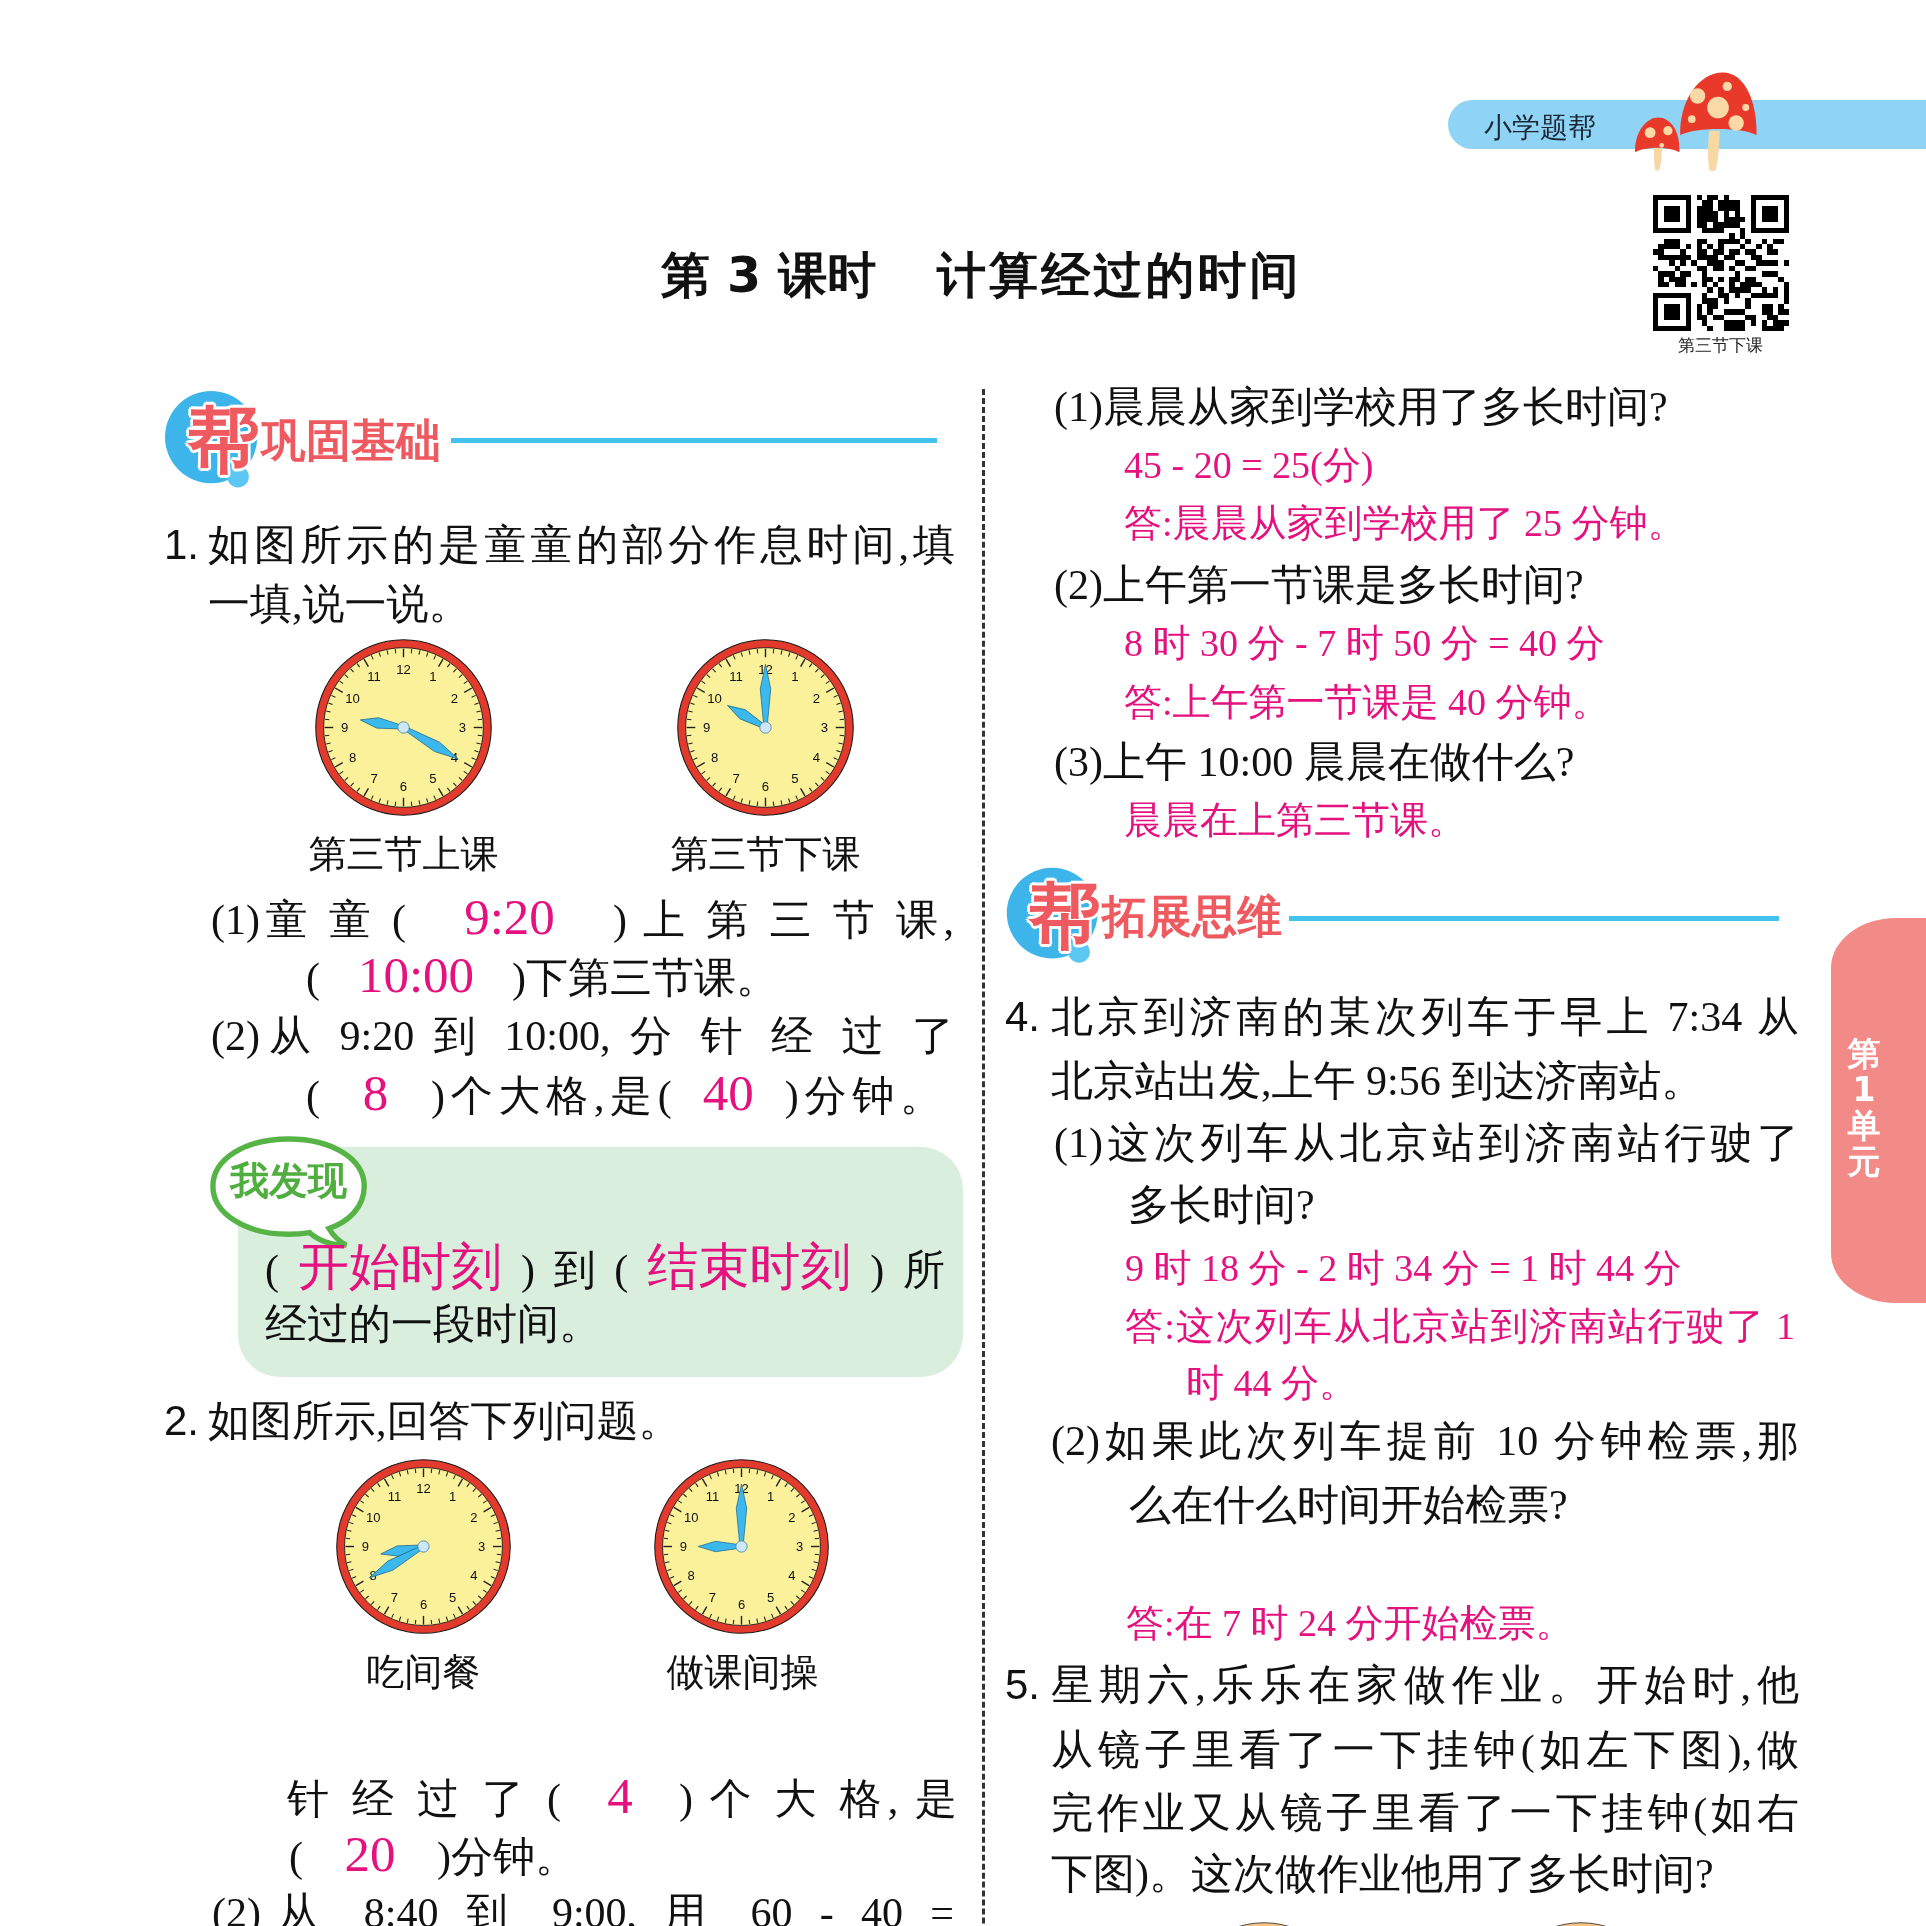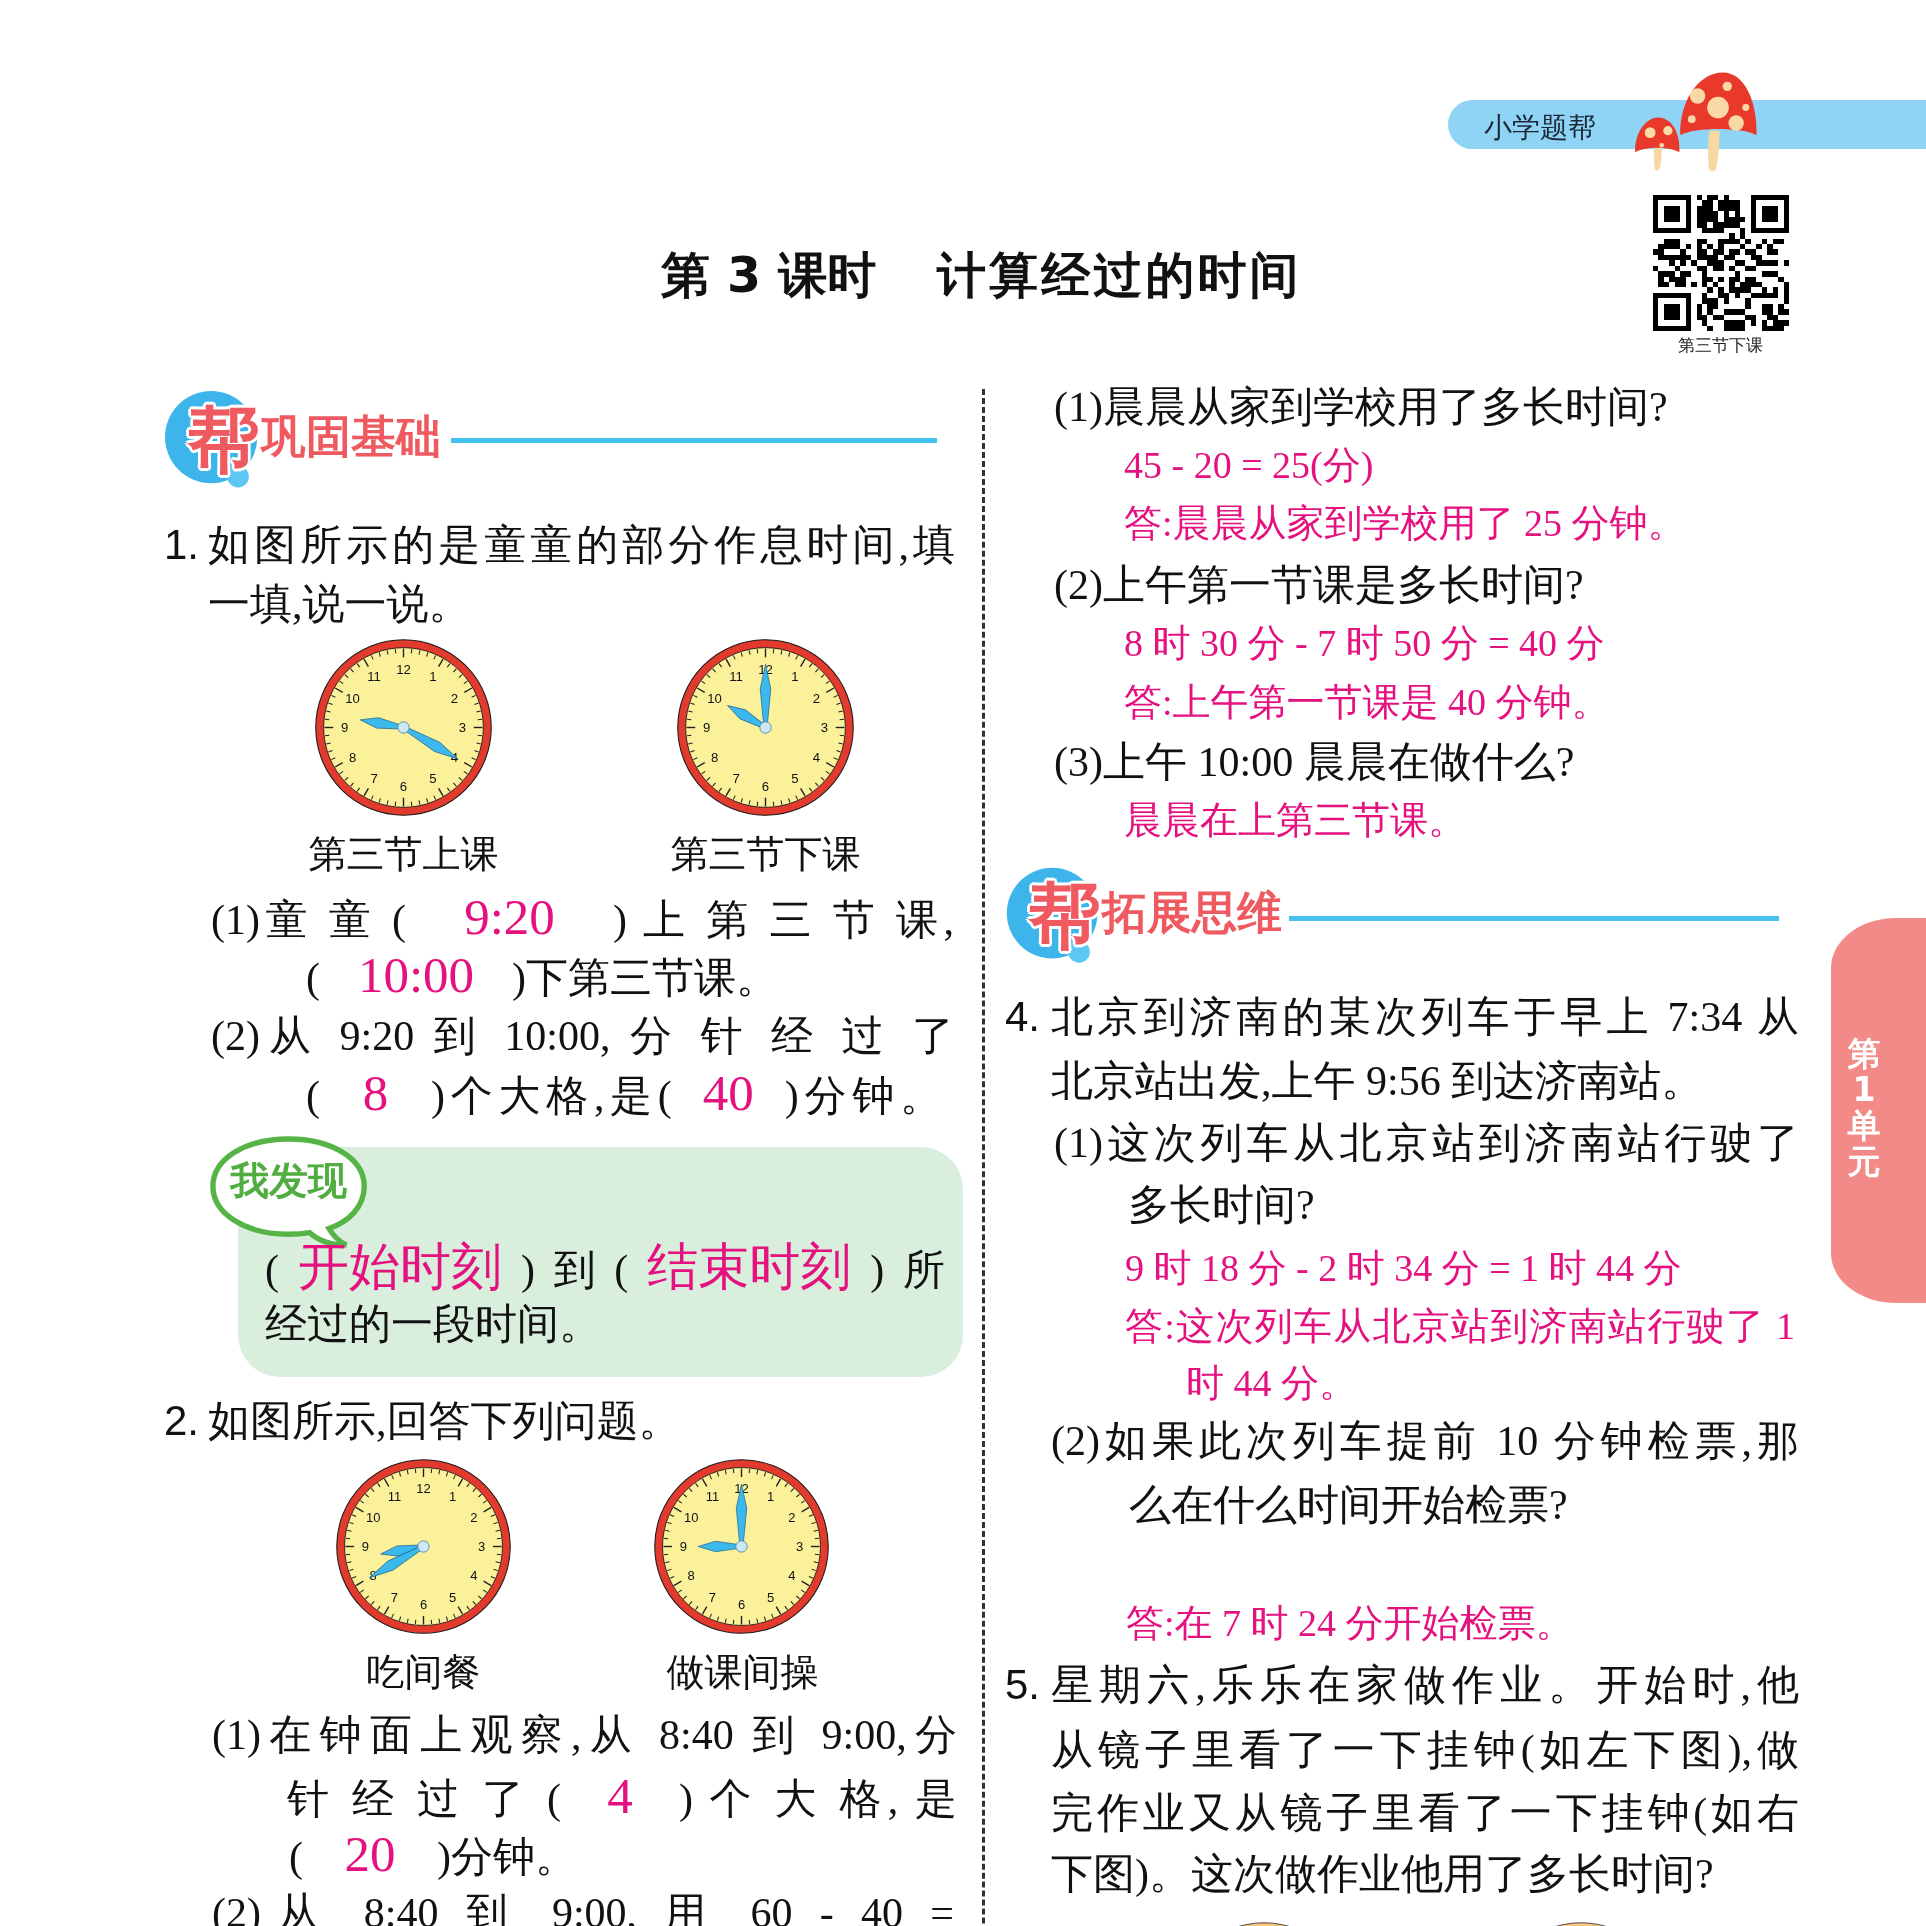--- a/index.html
+++ b/index.html
@@ -26,21 +26,21 @@
   .qr-cap{left:1645px;top:336px;width:151px;text-align:center;font-size:17px;line-height:19px;color:#222;}
 
   
   .title{top:247px;height:58px;line-height:58px;font-size:49px;font-weight:bold;white-space:nowrap;}
 
   
   .sec{position:absolute;width:293px;height:100px;}
   .sec .bang{position:absolute;left:22.3px;top:10.4px;font-size:73px;line-height:81px;font-weight:bold;color:var(--red);
      text-shadow:2.7px 0 #fff,-2.7px 0 #fff,0 2.7px #fff,0 -2.7px #fff,1.9px 1.9px #fff,-1.9px 1.9px #fff,1.9px -1.9px #fff,-1.9px -1.9px #fff;}
   .sec .lbl{position:absolute;left:96px;top:25px;font-size:45px;line-height:54px;font-weight:bold;color:var(--red);white-space:nowrap;
-     text-shadow:1.9px 0 #fff,-1.9px 0 #fff,0 1.9px #fff,0 -1.9px #fff;font-family:Liberation Mono, monospace;}
+     text-shadow:1.9px 0 #fff,-1.9px 0 #fff,0 1.9px #fff,0 -1.9px #fff;}
   .rule{height:5.4px;background:var(--blue);}
 
   .divider{left:982px;top:389px;height:2173px;width:0;border-left:3.1px dashed #333;}
 
   
   .disc{left:238px;top:1147px;width:725px;height:230px;background:var(--greenbg);border-radius:42px;}
   .disc-badge{left:206px;top:1134px;width:169px;height:116px;}
   .disc-badge-text{left:225px;top:1158px;width:127px;text-align:center;font-size:39px;line-height:46px;font-weight:bold;color:var(--green);}
 
   
@@ -710,23 +710,20 @@
           <polygon points="0,-50 6,-30 1.8,0 -1.8,0 -6,-30" fill="#3cb9ec" stroke="#17628d" stroke-width="0.8"></polygon>
         </g>
         <g transform="rotate(0)">
           <polygon points="0,-72 6,-44 1.8,0 -1.8,0 -6,-44" fill="#3cb9ec" stroke="#17628d" stroke-width="0.8"></polygon>
         </g>
         <circle r="6.5" fill="#cfe8f6" stroke="#4a86a8" stroke-width="1"></circle>
       </svg></div>
   <div class="ln cap" style="left:327px;top:1647px;width:193px">吃间餐</div>
   <div class="ln cap" style="left:646px;top:1647px;width:193px">做课间操</div>
 
-  <div class="ln jl" style="left:212px;top:1710px;width:745px">
-    <span>(1)</span><span>在钟面上观察,从 8:40 到 9:00,分</span>
-  </div>
   <div class="ln jl" style="left:287px;top:1771px;width:670px">
     <span>针 经 过 了</span>
     <span class="blank" style="width:146px">
         <span>(</span>
         <span class="a">4</span>
         <span>)</span>
       </span>
     <span>个 大 格, 是</span>
   </div>
   <div class="ln" style="left:289px;top:1829px">

